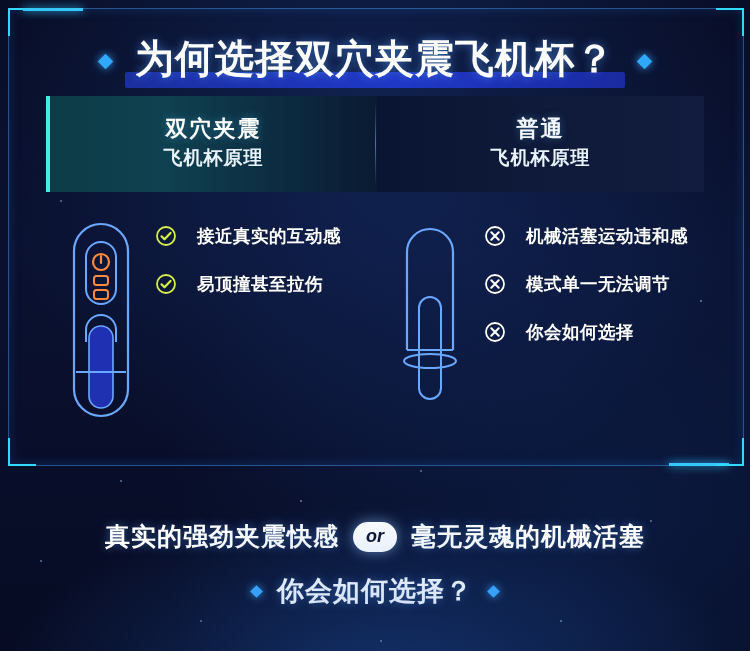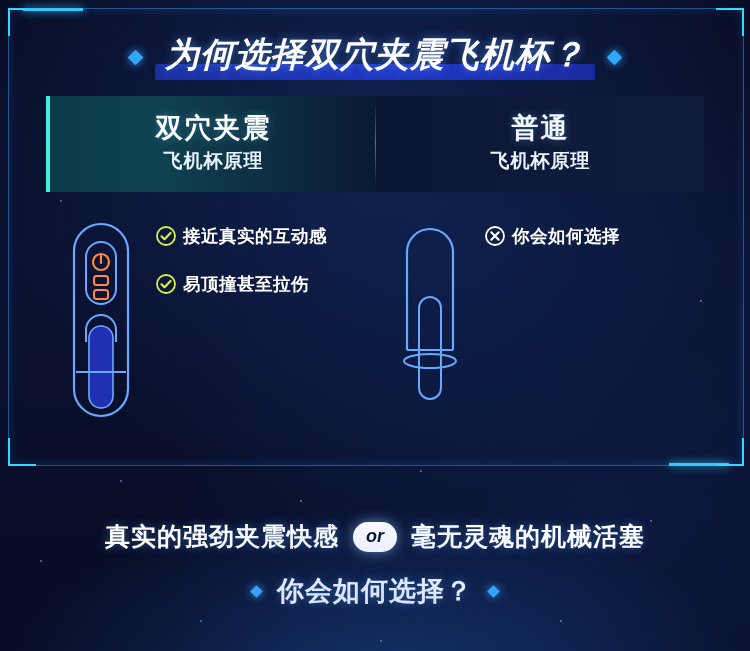--- a/index.html
+++ b/index.html
@@ -55,24 +55,23 @@
     box-shadow:0 0 8px rgba(60,170,255,.9);
   }
   .title-box{position:relative;display:inline-block;padding:2px 10px 6px;}
   .title-box .bar{
     position:absolute;left:0;right:0;bottom:4px;height:16px;
     background:linear-gradient(90deg,#1b2fa0 0%,#2038c7 55%,#1a2aa0 100%);
     z-index:0;border-radius:2px;
   }
   .title-text{
     position:relative;z-index:1;
-    font-size:34px;font-weight:bold;color:#ffffff;letter-spacing:1px;
+    font-size:39px;font-weight:bold;color:#ffffff;letter-spacing:1px;
     text-shadow:0 0 10px rgba(90,160,255,.6);
     white-space:nowrap;
-    font-style:italic;
   }
 
   
   .head-row{
     position:absolute;left:46px;top:96px;width:658px;height:96px;display:flex;
   }
   .head-cell{
     flex:1;display:flex;flex-direction:column;align-items:center;justify-content:center;
     position:relative;
   }
@@ -81,37 +80,37 @@
     border-left:4px solid #3ff0e0;
   }
   .head-right{
     background:linear-gradient(90deg,#0a1533 0%,#101a3a 60%,#121c3e 100%);
   }
   .head-divider{
     position:absolute;left:50%;top:6px;bottom:6px;width:1px;
     background:linear-gradient(180deg,rgba(90,170,255,0),rgba(120,190,255,.55),rgba(90,170,255,0));
   }
   .head-title{
-    font-size:27px;font-weight:bold;color:#ffffff;letter-spacing:2px;line-height:1.1;
+    font-size:22px;font-weight:bold;color:#ffffff;letter-spacing:2px;line-height:1.1;
     text-shadow:0 0 8px rgba(100,200,255,.35);
   }
   .head-sub{
     font-size:19px;color:#e9f2ff;margin-top:4px;letter-spacing:1px;font-weight:bold;
   }
   .head-right .head-title{color:#f2f7ff;text-align:center;}
 
   
   .body-row{
     position:absolute;left:46px;top:210px;width:658px;height:230px;display:flex;
   }
   .col{flex:1;display:flex;align-items:flex-start;}
   .dev{width:110px;display:flex;justify-content:center;padding-top:10px;}
   .bullets{flex:1;padding-top:14px;}
   .bullet{
-    display:flex;align-items:center;gap:7px;margin-bottom:24px;
+    display:flex;align-items:center;gap:21px;margin-bottom:24px;
   }
   .bullet .txt{
     font-size:17.5px;font-weight:bold;color:#ffffff;letter-spacing:.5px;white-space:nowrap;
   }
   .ok-ic{width:20px;height:20px;flex:0 0 20px;}
   .no-ic{width:20px;height:20px;flex:0 0 20px;}
 
   
   .bottom{
     position:absolute;left:0;right:0;top:520px;text-align:center;
@@ -239,21 +238,39 @@
           <path d="M14 130 h46" stroke="#6aa8ff" stroke-width="2.2"></path>
           <path d="M26 104 v-16 a11 11 0 0 1 22 0 v16" stroke="#6aa8ff" stroke-width="2"></path>
           <path d="M26 104 v64" stroke="#6aa8ff" stroke-width="2"></path>
           <path d="M48 104 v64" stroke="#6aa8ff" stroke-width="2"></path>
           <path d="M26 168 a11 11 0 0 0 22 0" stroke="#6aa8ff" stroke-width="2"></path>
           <ellipse cx="37" cy="141" rx="26" ry="7" stroke="#6aa8ff" stroke-width="2"></ellipse>
         </svg>
       </div>
       <div class="bullets">
 
-
+        <div class="bullet">
+          <span class="no-ic">
+            <svg width="20" height="20" viewBox="0 0 20 20">
+                <circle cx="10" cy="10" r="9" fill="none" stroke="#ffffff" stroke-width="1.8"></circle>
+                <path d="M6.3 6.3l7.4 7.4M13.7 6.3l-7.4 7.4" stroke="#ffffff" stroke-width="2.1" stroke-linecap="round"></path>
+              </svg>
+          </span>
+          <span class="txt">机械活塞运动违和感</span>
+        </div>
+
+        <div class="bullet">
+          <span class="no-ic">
+            <svg width="20" height="20" viewBox="0 0 20 20">
+                <circle cx="10" cy="10" r="9" fill="none" stroke="#ffffff" stroke-width="1.8"></circle>
+                <path d="M6.3 6.3l7.4 7.4M13.7 6.3l-7.4 7.4" stroke="#ffffff" stroke-width="2.1" stroke-linecap="round"></path>
+              </svg>
+          </span>
+          <span class="txt">模式单一无法调节</span>
+        </div>
 
         <div class="bullet">
           <span class="no-ic">
             <svg width="20" height="20" viewBox="0 0 20 20">
                 <circle cx="10" cy="10" r="9" fill="none" stroke="#ffffff" stroke-width="1.8"></circle>
                 <path d="M6.3 6.3l7.4 7.4M13.7 6.3l-7.4 7.4" stroke="#ffffff" stroke-width="2.1" stroke-linecap="round"></path>
               </svg>
           </span>
           <span class="txt">你会如何选择</span>
         </div>

